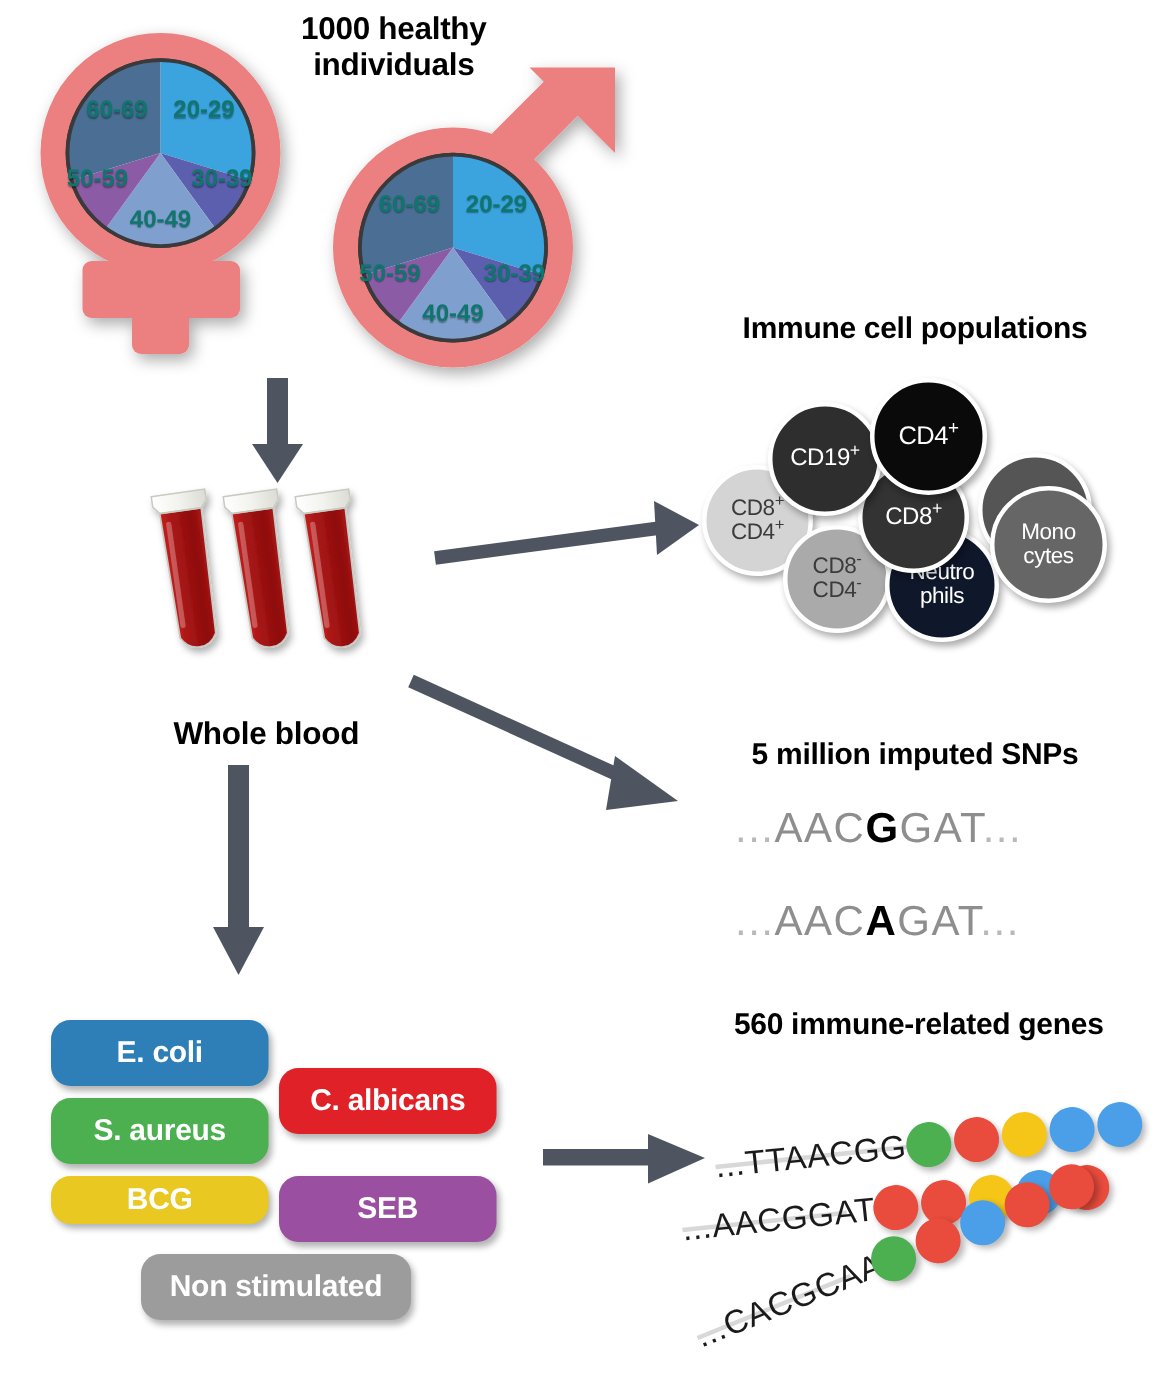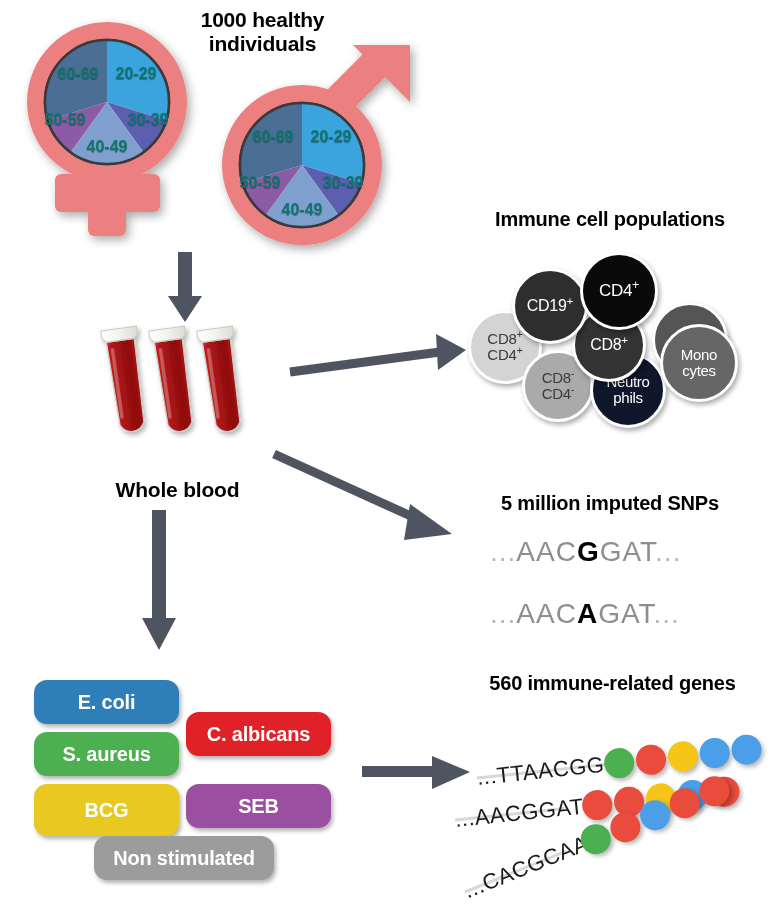--- a/index.html
+++ b/index.html
@@ -300,21 +300,21 @@
     <div class="snp-row" style="left:10px; top:6px; font-size:28px;"><span class="snp-dim">...</span><span class="snp-mid">AAC</span><span class="snp-hit">G</span><span class="snp-mid">GAT</span><span class="snp-dim">...</span></div>
     <div class="snp-row" style="left:10px; top:44px; font-size:28px;margin-top:24px;"><span class="snp-dim">...</span><span class="snp-mid">AAC</span><span class="snp-hit">A</span><span class="snp-mid">GAT</span><span class="snp-dim">...</span></div>
   </div>
 
   <div class="abs" style="left:34px; top:680px; width:300px; height:215px;">
     <div class="stim" style="left:0px; top:0px; width:145px; height:44px; background:#2E7EB8; font-size:20px;">E. coli</div>
     <div class="stim" style="left:152px; top:0px; width:145px; height:44px; background:#E02128; font-size:20px;margin-top:32px;">C. albicans</div>
 
     <div class="stim" style="left:0px; top:52px; width:145px; height:44px; background:#4CAF50; font-size:20px;">S. aureus</div>
 
-    <div class="stim" style="left:0px; top:104px; width:145px; height:52px; background:#E8C821; font-size:20px;">BCG</div>
+    <div class="stim" style="left:0px; top:104px; width:145px; height:32px; background:#E8C821; font-size:20px;">BCG</div>
     <div class="stim" style="left:152px; top:104px; width:145px; height:44px; background:#9B4FA0; font-size:20px;">SEB</div>
 
     <div class="stim" style="left:60px; top:156px; width:180px; height:44px; background:#9C9C9C; font-size:20px;">Non stimulated</div>
   </div>
 
   <svg class="arrow-svg" style="left:362px; top:752px;" width="110" height="44" viewBox="0 0 110 44">
     <rect x="0" y="14" width="76" height="11" fill="#4E5560"></rect>
     <path d="M70,4 L108,20 L70,37 Z" fill="#4E5560"></path>
   </svg>
 

